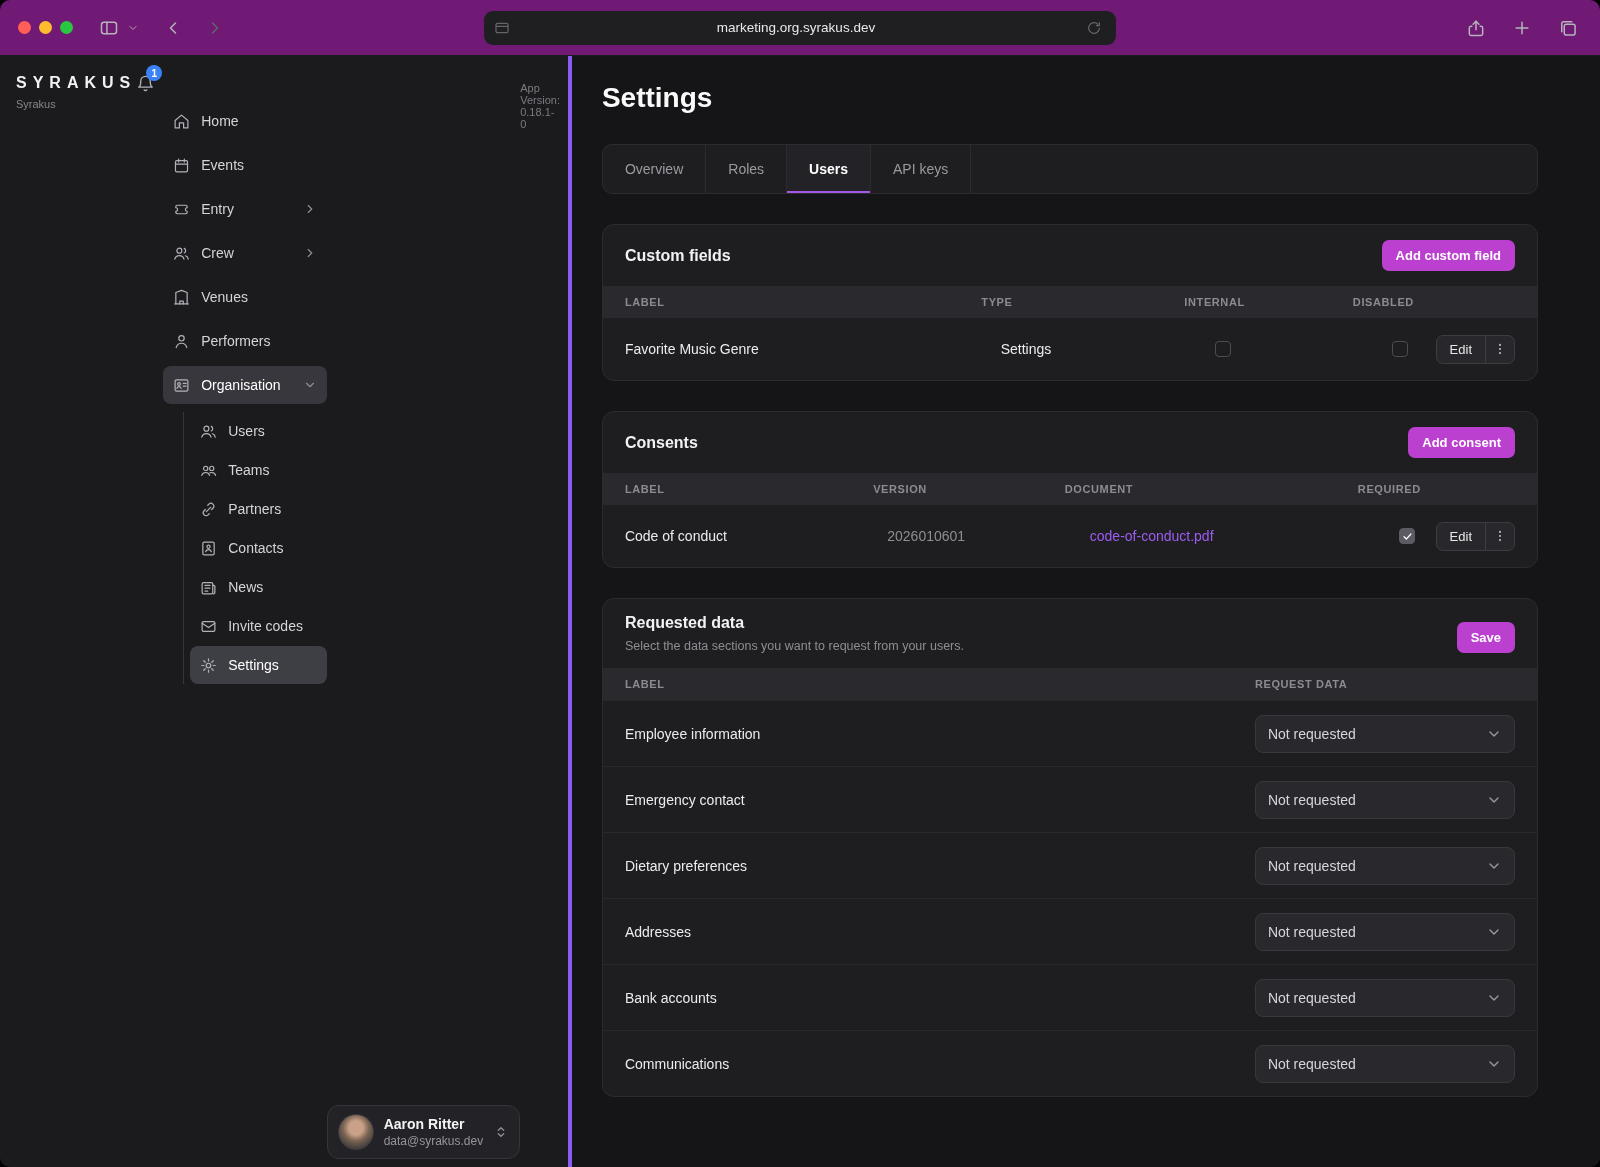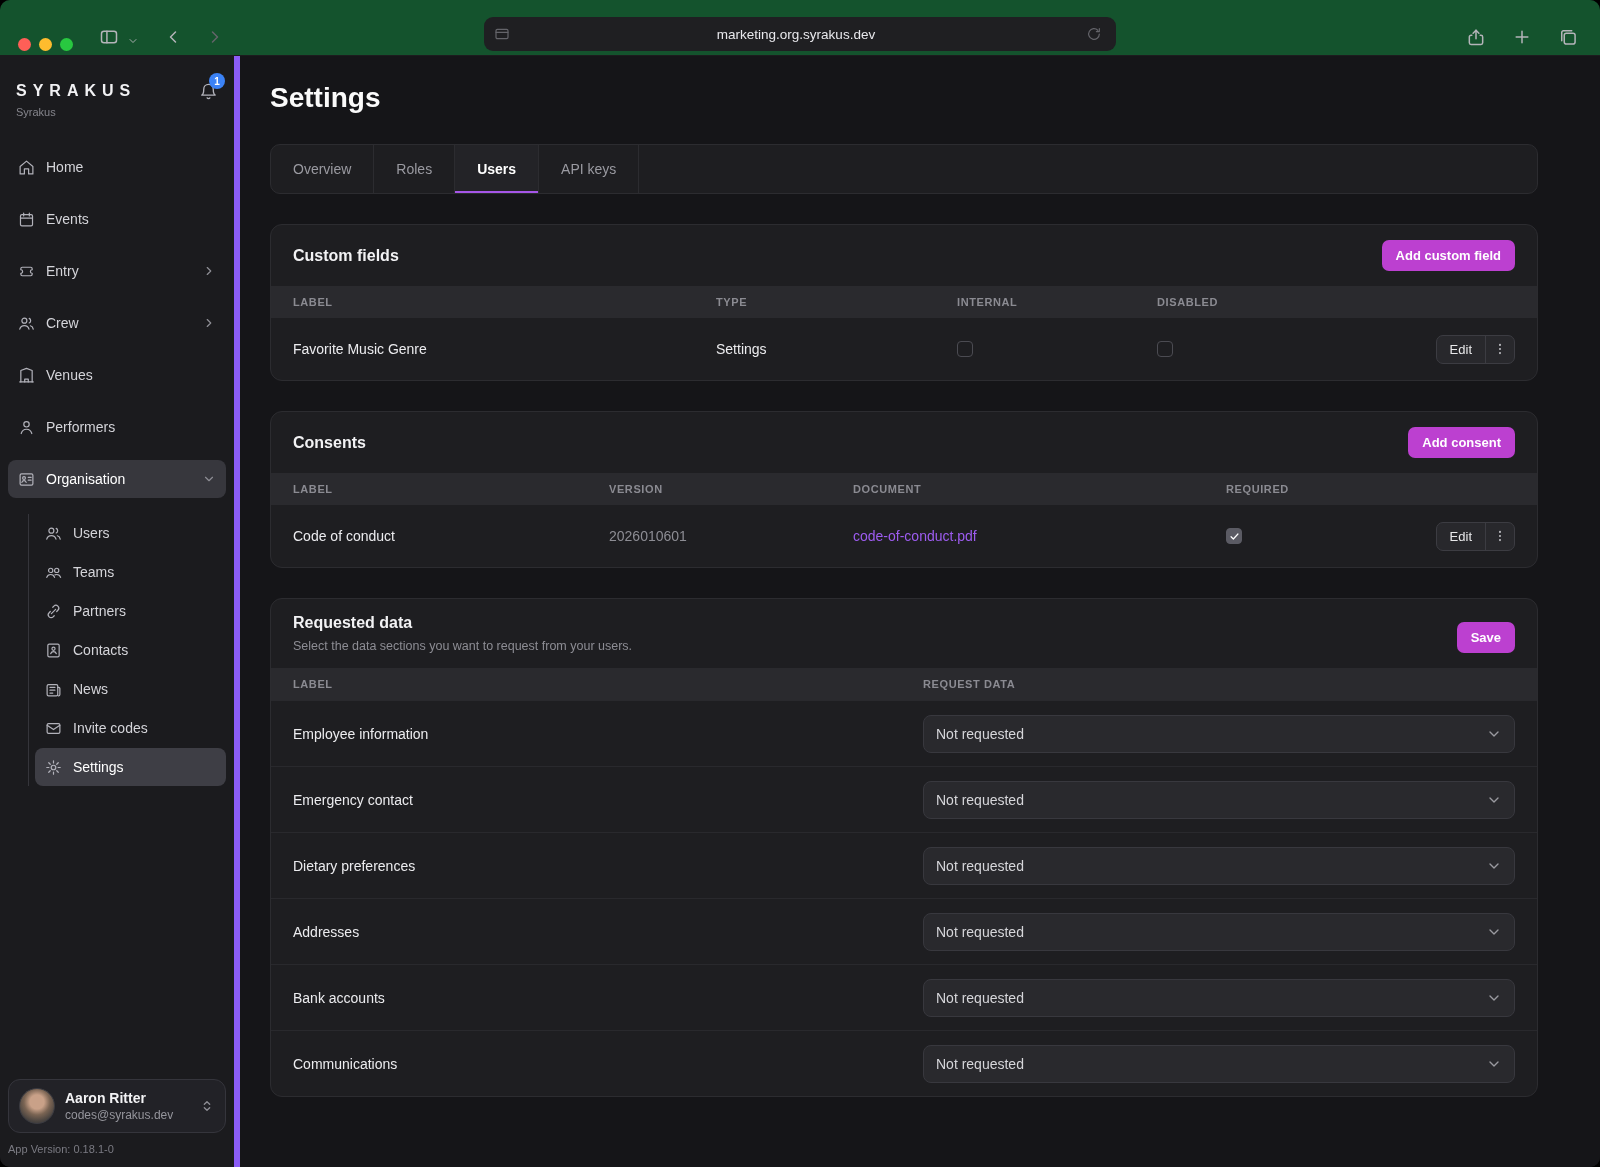--- a/index.html
+++ b/index.html
@@ -1,43 +1,43 @@
 <!DOCTYPE html>
 <html><head>
 <meta charset="utf-8">
 <style>
   * { margin:0; padding:0; box-sizing:border-box; }
   html,body { background:#000; font-family:"Liberation Sans", sans-serif; }
   body { width:1600px; height:1167px; overflow:hidden; }
   .window { width:1600px; height:1167px; display:flex; flex-direction:column; background:#161619; border-radius:10px; overflow:hidden; }
 
   
-  .browser-bar { flex:0 0 56px; background:#14532d; border-bottom:1px solid #1c1c1e; display:flex; align-items:flex-end; padding:4px 18px; position:relative; }
+  .browser-bar { flex:0 0 56px; background:#701a75; border-bottom:1px solid #1c1c1e; display:flex; align-items:center; padding:4px 18px; position:relative; }
   .traffic { display:flex; gap:8px; margin-right:22px; }
   .light { width:13px; height:13px; border-radius:50%; }
   .light.red { background:#ff5f57; } .light.yellow { background:#febc2e; } .light.green { background:#28c840; }
   .chrome-ic { width:20px; height:20px; stroke:#b4b4b9; fill:none; stroke-width:1.8; stroke-linecap:round; stroke-linejoin:round; }
   .chrome-ic.dim { stroke:#64646a; }
   .chrome-ic.small { width:12px; height:12px; }
   .chrome-btn { background:none; border:none; display:flex; align-items:center; justify-content:center; padding:4px; cursor:pointer; }
   .nav-arrows { display:flex; gap:14px; margin-left:16px; }
   .url-bar { position:absolute; left:50%; transform:translateX(-50%); width:632px; height:34px; background:#1f1f22; border-radius:9px; display:flex; align-items:center; padding:0 10px; }
   .url-text { flex:1; text-align:center; color:#e8e8ec; font-size:13.5px; }
   .right-icons { margin-left:auto; display:flex; gap:18px; }
 
   
   .shell { flex:1; display:flex; min-height:0; }
-  .sidebar { flex:0 0 240px; background:#1b1b1e; border-right:6px solid #8b5cf6; display:flex; flex-direction:column; padding:24px 8px 8px; }
+  .sidebar { flex:0 0 240px; background:#1b1b1e; border-right:4px solid #8b5cf6; display:flex; flex-direction:row; padding:16px 8px 8px; }
   .logo-row { display:flex; align-items:flex-start; justify-content:space-between; padding:2px 8px 0; }
   .logo { color:#f2f2f4; font-size:16px; font-weight:600; letter-spacing:6px; }
   .org-sub { color:#85858c; font-size:11px; padding:6px 8px 0; }
   .bell-wrap { position:relative; cursor:pointer; }
   .side-ic { width:17px; height:17px; stroke:#b2b2ba; fill:none; stroke-width:1.7; stroke-linecap:round; stroke-linejoin:round; flex:0 0 17px; }
   .badge { position:absolute; top:-9px; right:-7px; min-width:16px; height:16px; border-radius:8px; background:#3b82f6; color:#fff; font-size:10px; font-weight:700; display:flex; align-items:center; justify-content:center; padding:0 4px; }
-  .nav { margin-top:30px; display:flex; flex-direction:column; gap:14px; }
+  .nav { margin-top:30px; display:flex; flex-direction:column; gap:6px; }
   .nav-item { height:38px; display:flex; align-items:center; gap:11px; padding:0 10px; border-radius:8px; color:#d4d4d9; font-size:14px; cursor:pointer; }
   .nav-item.active { background:#37373d; color:#fff; }
   .nav-item .spacer { flex:1; }
   .chev { width:14px; height:14px; stroke:#8e8e95; fill:none; stroke-width:2; stroke-linecap:round; stroke-linejoin:round; }
   .subnav { margin:2px 0 0 20px; border-left:1px solid #35353b; padding-left:6px; display:flex; flex-direction:column; gap:1px; }
   .subnav .nav-item { height:38px; }
   .subnav .nav-item.active { background:#3e3e45; }
   .user-card { margin-top:auto; background:#222227; border:1px solid #35353c; border-radius:12px; padding:8px 10px; display:flex; align-items:center; gap:10px; cursor:pointer; }
   .avatar { width:36px; height:36px; border-radius:50%; background:radial-gradient(circle at 50% 38%, #c9a188 0 26%, #7a6453 48%, #4a4440 72%, #2e2e33 100%); border:1px solid #3c3c42; flex:0 0 36px; }
   .user-meta { flex:1; min-width:0; }
@@ -286,21 +286,21 @@
               </svg>
             <span>Settings</span>
           </div>
         </div>
       </nav>
 
       <div class="user-card">
         <div class="avatar"></div>
         <div class="user-meta">
           <div class="user-name">Aaron Ritter</div>
-          <div class="user-email">codes@syrakus.dev</div>
+          <div class="user-email">data@syrakus.dev</div>
         </div>
         <svg class="chev" style="width:16px;height:16px;" viewBox="0 0 24 24">
             <path d="M8 9.5 12 5.5l4 4M8 14.5l4 4 4-4"></path>
           </svg>
       </div>
       <div class="app-version">App Version: 0.18.1-0</div>
     </aside>
 
     <main class="main">
       <h1 class="page-title">Settings</h1>

